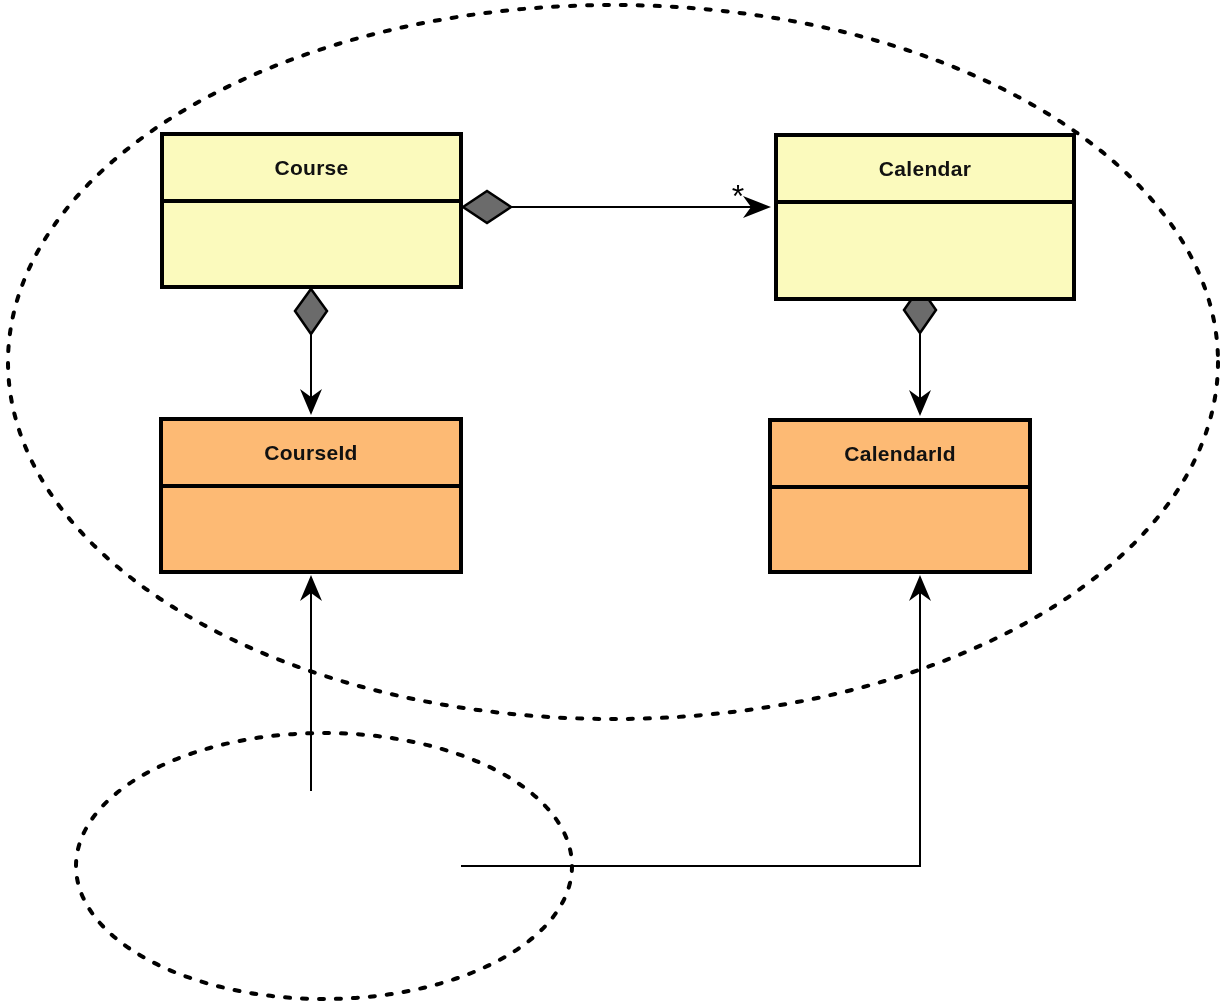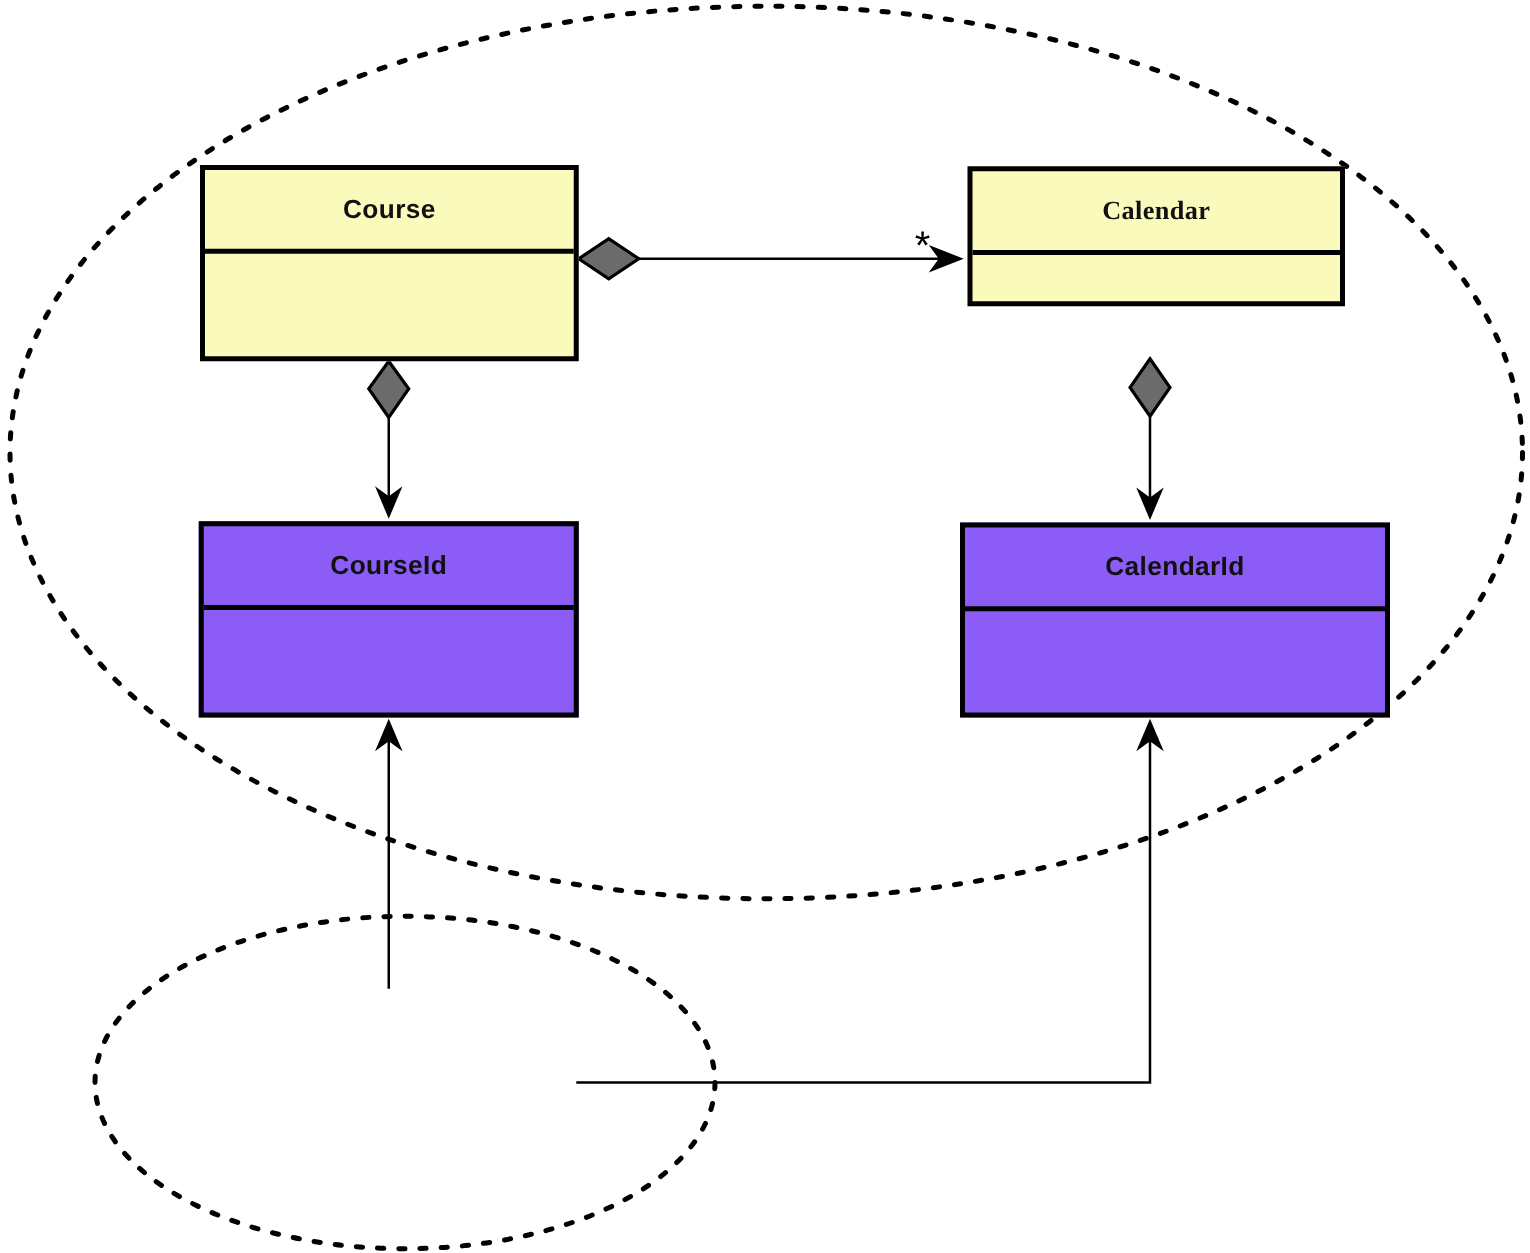--- a/index.html
+++ b/index.html
@@ -24,21 +24,21 @@
     display:flex;
     align-items:center;
     justify-content:center;
     font-weight:700;
     font-size:21px;
     letter-spacing:.3px;
     color:#111111;
   }
   .uml-class .body{position:relative;width:100%;}
   .fill-yellow{background:#FBFABD;}
-  .fill-purple{background:#8b5cf6;}
+  .fill-purple{background:#fdba74;}
   .mult-label{
     position:absolute;
     left:723px;
     top:178px;
     width:30px;
     text-align:center;
     font-size:32px;
     font-weight:400;
     color:#000000;
   }
@@ -73,29 +73,29 @@
     <path d="M920,575 L909,601 L920,593 L931,601 Z" fill="#000"></path>
   </svg>
 
   <div class="mult-label">*</div>
 
   <div class="uml-class fill-yellow" style="left:160px;top:132px;width:303px;height:157px;">
     <div class="title">Course</div>
     <div class="body"></div>
   </div>
 
-  <div class="uml-class fill-yellow" style="left:774px;top:133px;width:302px;height:112px;font-family:Liberation Serif, serif;">
+  <div class="uml-class fill-yellow" style="left:774px;top:133px;width:302px;height:168px;">
     <div class="title">Calendar</div>
     <div class="body"></div>
   </div>
 
   <div class="uml-class fill-purple" style="left:159px;top:417px;width:304px;height:157px;">
     <div class="title">CourseId</div>
     <div class="body"></div>
   </div>
 
-  <div class="uml-class fill-purple" style="left:768px;top:418px;width:344px;height:156px;">
+  <div class="uml-class fill-purple" style="left:768px;top:418px;width:264px;height:156px;">
     <div class="title">CalendarId</div>
     <div class="body"></div>
   </div>
 
 
 </div>
 
 </body></html>

